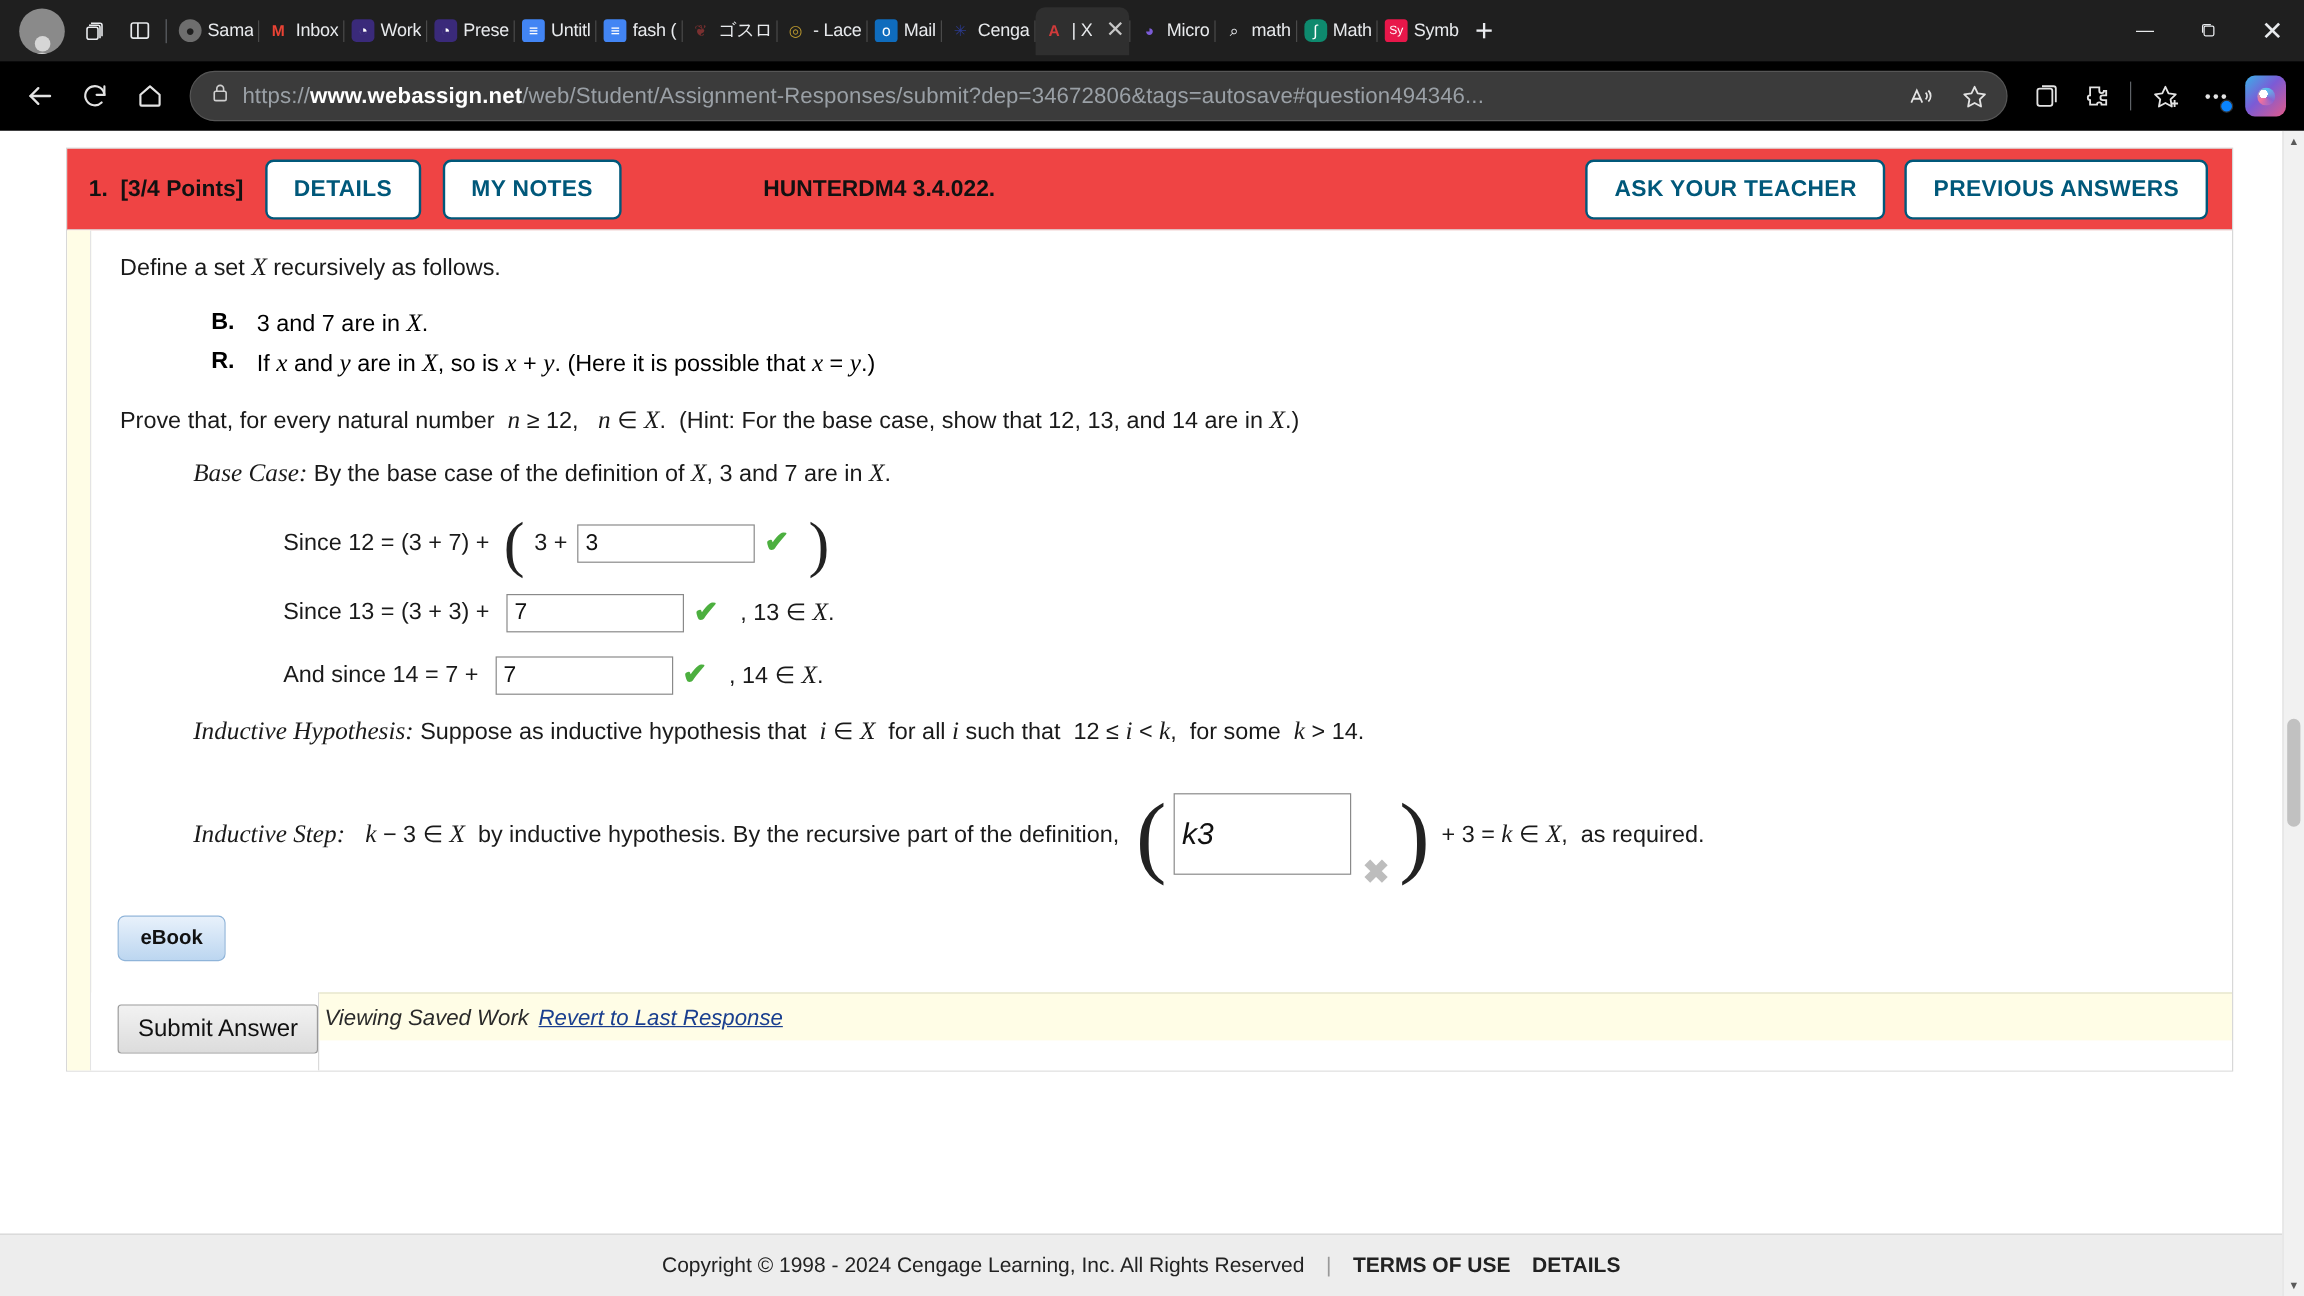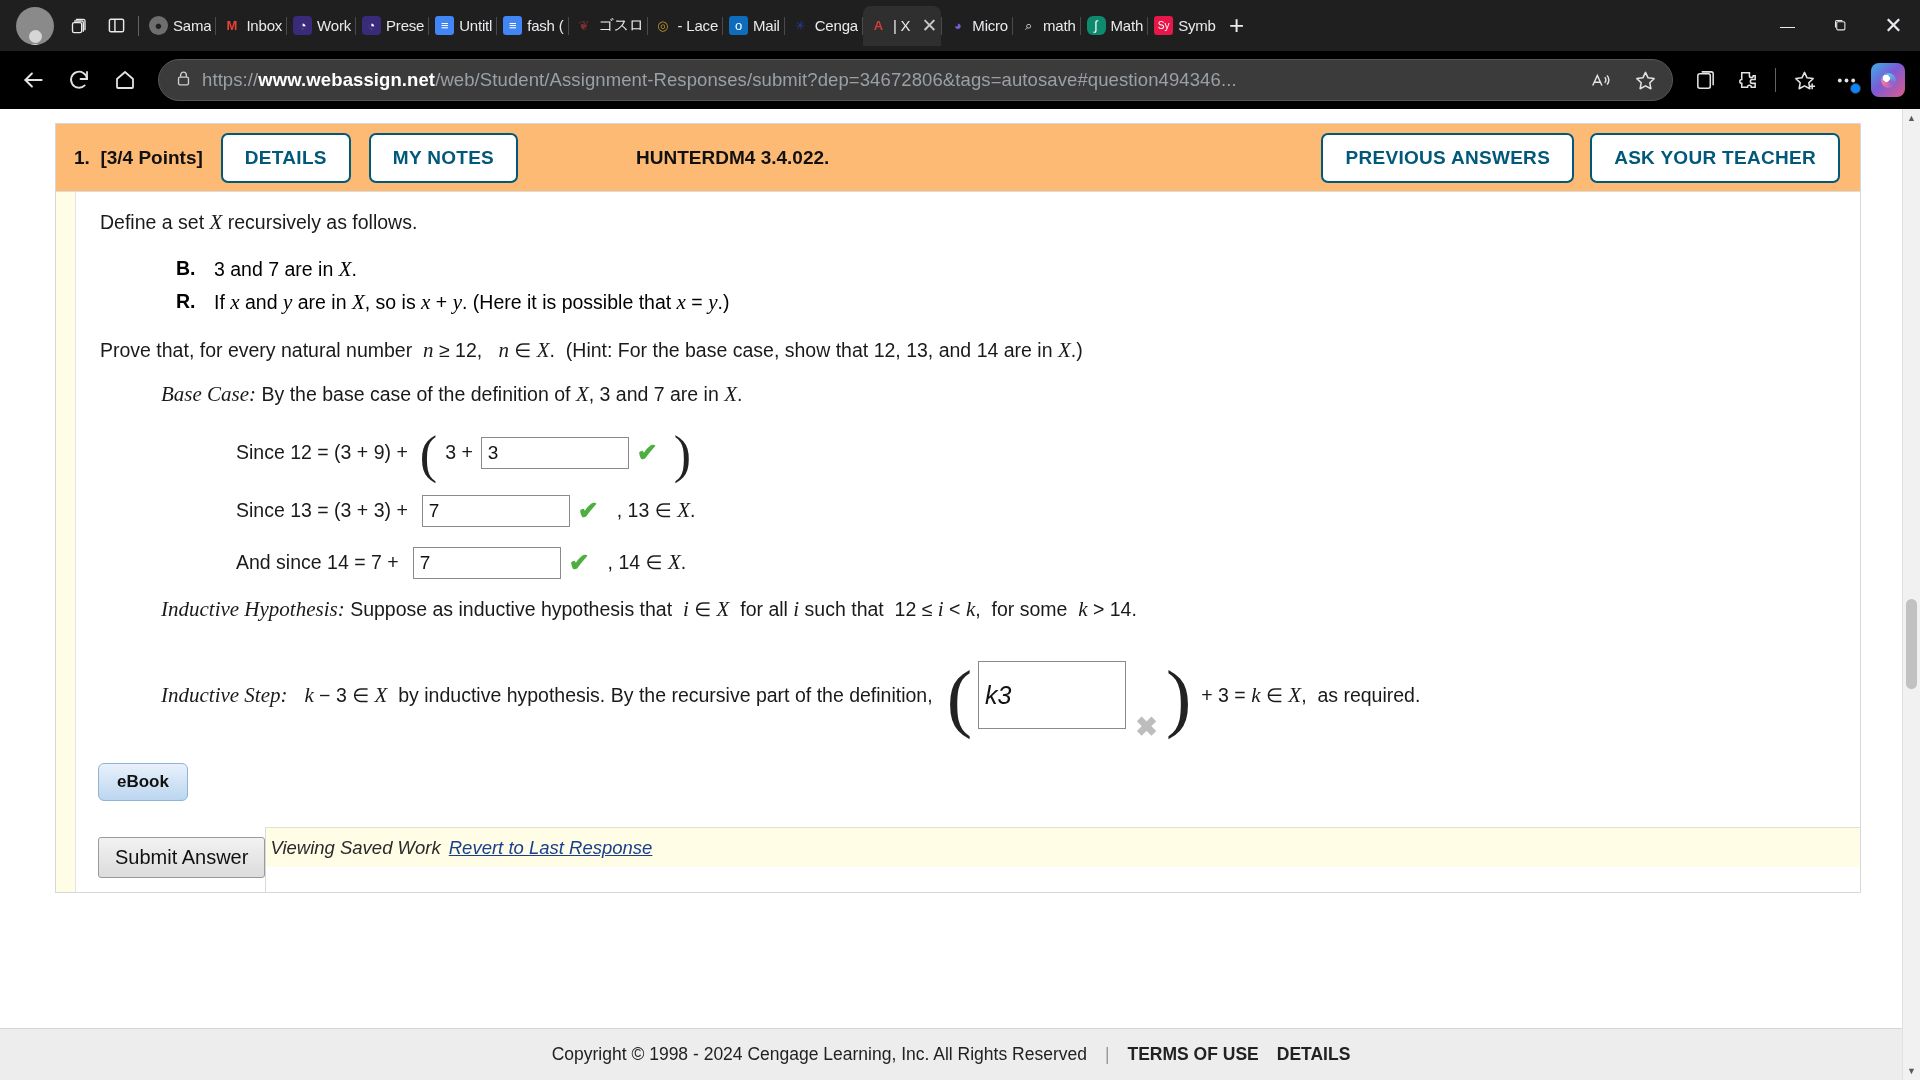--- a/index.html
+++ b/index.html
@@ -81,21 +81,21 @@
   .scrollbar { width:18px; background:#f1f1f1; border-left:1px solid #e0e0e0; position:relative; flex:0 0 18px;}
   .sb-arrow { height:18px; display:flex;align-items:center;justify-content:center; color:#5a5a5a; font-size:9px;}
   .sb-arrow.bottom{position:absolute;bottom:0;left:0;right:0;}
   .sb-thumb { position:absolute; left:3px; right:3px; top:490px; height:90px; background:#c1c1c1; border-radius:6px;}
 
   .qcard {
     position:absolute; left:55px; top:14px; width:1806px;
     border:1px solid #d8d8d8; background:#fff;
   }
   .qheader {
-    background:#fdba74; border-bottom:1px solid #dcdcdc;
+    background:#ef4444; border-bottom:1px solid #dcdcdc;
     height:68px; display:flex; align-items:center; padding: 0 20px 0 18px; gap:18px;
   }
   .qnum { font-size:19px; font-weight:bold; color:#111; white-space:nowrap;}
   .btn-outline {
     border:2px solid #00587a; color:#00587a; background:#fff; border-radius:7px;
     font-size:19px; font-weight:bold; padding:12px 22px; letter-spacing:.3px; white-space:nowrap;
   }
   .qcode { font-size:19px; font-weight:bold; color:#111; margin-left:100px; white-space:nowrap;}
   .hdr-right { margin-left:auto; display:flex; gap:16px; }
 
@@ -347,22 +347,22 @@
       <div class="qcard">
 
         <div class="qheader">
           <span class="qnum">
             <span>1.</span>&nbsp;&nbsp;<span>[3/4 Points]</span>
           </span>
           <button class="btn-outline">DETAILS</button>
           <button class="btn-outline">MY NOTES</button>
           <span class="qcode">HUNTERDM4 3.4.022.</span>
           <span class="hdr-right">
+            <button class="btn-outline">ASK YOUR TEACHER</button>
             <button class="btn-outline">PREVIOUS ANSWERS</button>
-            <button class="btn-outline">ASK YOUR TEACHER</button>
           </span>
         </div>
 
         <div class="qbody">
           <div class="yellowbar"></div>
           <div class="qcontent">
 
             <div class="mline">
               <span>Define a set </span><i class="mi">X</i><span> recursively as follows.</span>
             </div>
@@ -387,21 +387,21 @@
             <div style="height:12px"></div>
 
             <div class="mline indent2">
               <i class="mi" style="font-weight:normal">Base Case:</i>
               <span> By the base case of the definition of <i class="mi">X</i>, 3 and 7 are in <i class="mi">X</i>.</span>
             </div>
 
             <div style="height:26px"></div>
 
             <div class="eqrow">
-              <span class="lead">Since  12 = (3 + 9) +</span>
+              <span class="lead">Since  12 = (3 + 7) +</span>
               <span class="bigparen" style="margin:0 2px 0 2px;position:relative;top:2px;">(</span>
               <span style="margin:0 8px 0 6px;">3 +</span>
               <input class="ansbox" type="text" value="3" style="">
               <span class="check">✔</span>
               <span class="bigparen" style="margin:0 4px 0 8px;position:relative;top:2px;">)</span>
             </div>
 
             <div style="height:26px"></div>
 
             <div class="eqrow">

